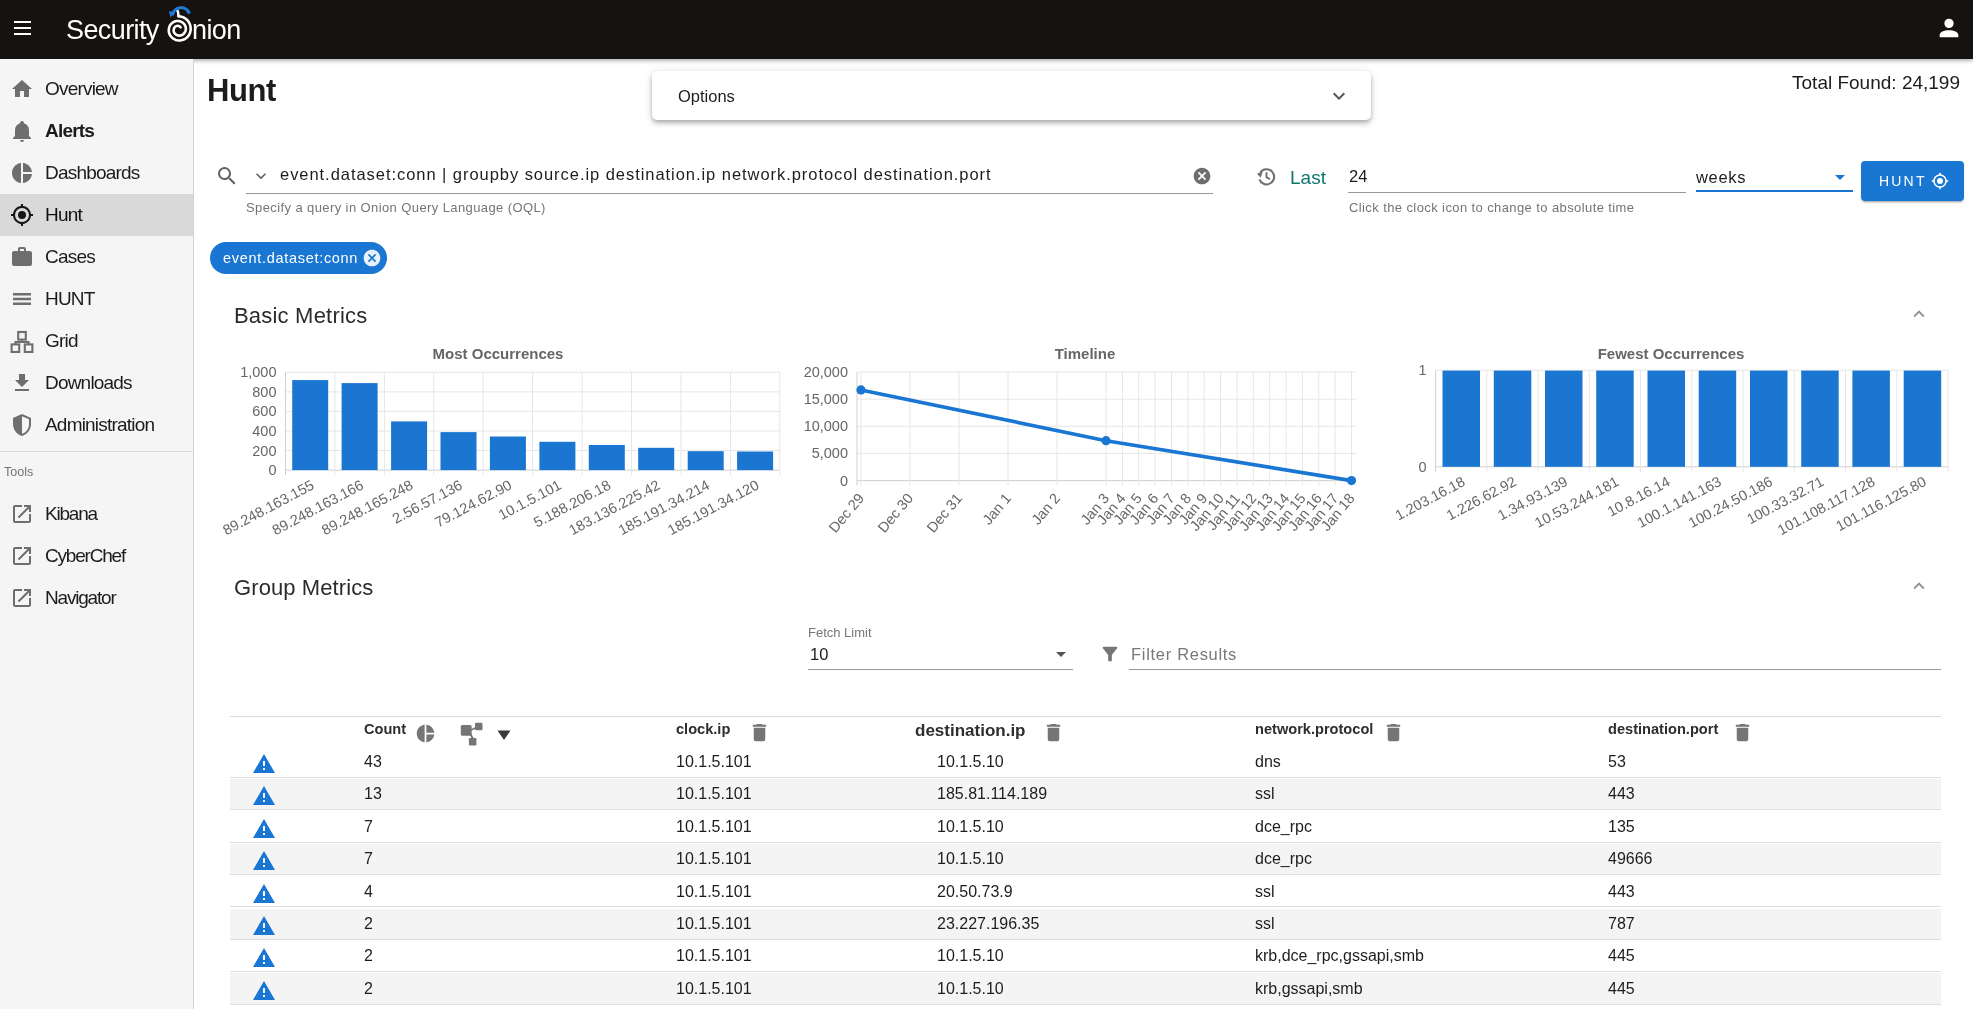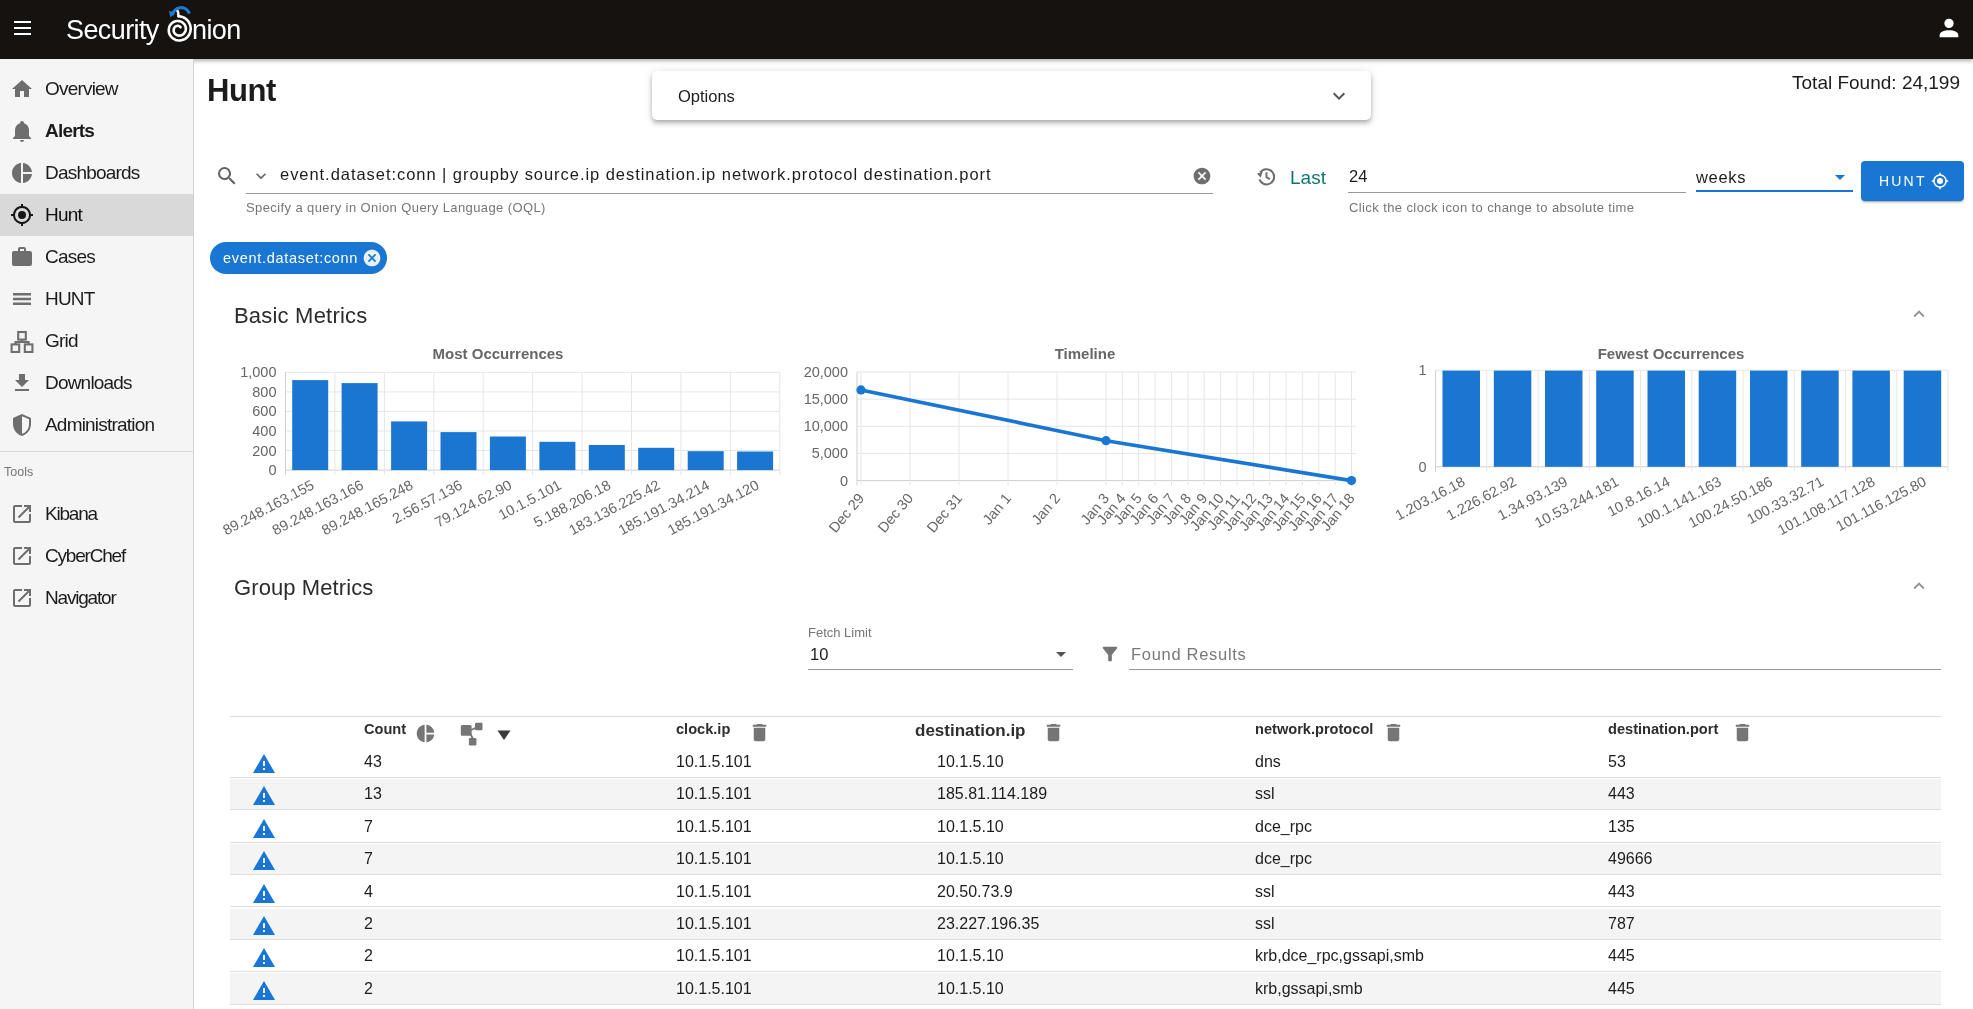--- a/index.html
+++ b/index.html
@@ -277,21 +277,21 @@
   </svg>
 <div class="abs" style="left:808px;top:625px;font-size:13px;color:#757575;font-weight:400;">Fetch Limit</div>
 <div class="abs" style="left:810px;top:645px;font-size:16.5px;color:#1d1d1d;font-weight:400;">10</div>
 <svg class="abs" style="left:1049px;top:642px" width="24" height="24" viewBox="0 0 24 24">
     <path fill="#555" fill-rule="evenodd" d="M7,10L12,15L17,10H7Z"></path>
   </svg>
 <div class="abs" style="left:808px;top:669px;width:265px;height:1px;background:#969696"></div>
 <svg class="abs" style="left:1099px;top:643px" width="22" height="22" viewBox="0 0 24 24">
     <path fill="#757575" fill-rule="evenodd" d="M4.25,5.61C6.27,8.2 10,13 10,13V19A1,1 0 0,0 11,20H13A1,1 0 0,0 14,19V13C14,13 17.72,8.2 19.75,5.61C20.26,4.95 19.79,4 18.95,4H5.04C4.21,4 3.74,4.95 4.25,5.61Z"></path>
   </svg>
-<div class="abs" style="left:1131px;top:645px;font-size:16.5px;color:#787878;font-weight:400;letter-spacing:0.7px;">Found Results</div>
+<div class="abs" style="left:1131px;top:645px;font-size:16.5px;color:#787878;font-weight:400;letter-spacing:0.7px;">Filter Results</div>
 <div class="abs" style="left:1129px;top:669px;width:812px;height:1px;background:#969696"></div>
 <div class="abs" style="left:230px;top:716px;width:1711px;height:1px;background:#dcdcdc"></div>
 <div class="abs" style="left:364px;top:720.5px;font-size:14.6px;color:#2e2e2e;font-weight:700;">Count</div>
 <div class="abs" style="left:676px;top:720.5px;font-size:14.6px;color:#2e2e2e;font-weight:700;">clock.ip</div>
 <div class="abs" style="left:915px;top:720.5px;font-size:17px;color:#2e2e2e;font-weight:700;">destination.ip</div>
 <div class="abs" style="left:1255px;top:720.5px;font-size:14.6px;color:#2e2e2e;font-weight:700;">network.protocol</div>
 <div class="abs" style="left:1608px;top:720.5px;font-size:14.6px;color:#2e2e2e;font-weight:700;text-align:right;">destination.port</div>
 <svg class="abs" style="left:415px;top:722.5px" width="21" height="21" viewBox="0 0 24 24">
     <path fill="#757575" d="M11,2V22C5.9,21.5 2,17.2 2,12C2,6.8 5.9,2.5 11,2M13,2V11H22C21.5,6.2 17.8,2.5 13,2M13,13V22C17.7,21.5 21.5,17.8 22,13H13Z"></path>
   </svg>

